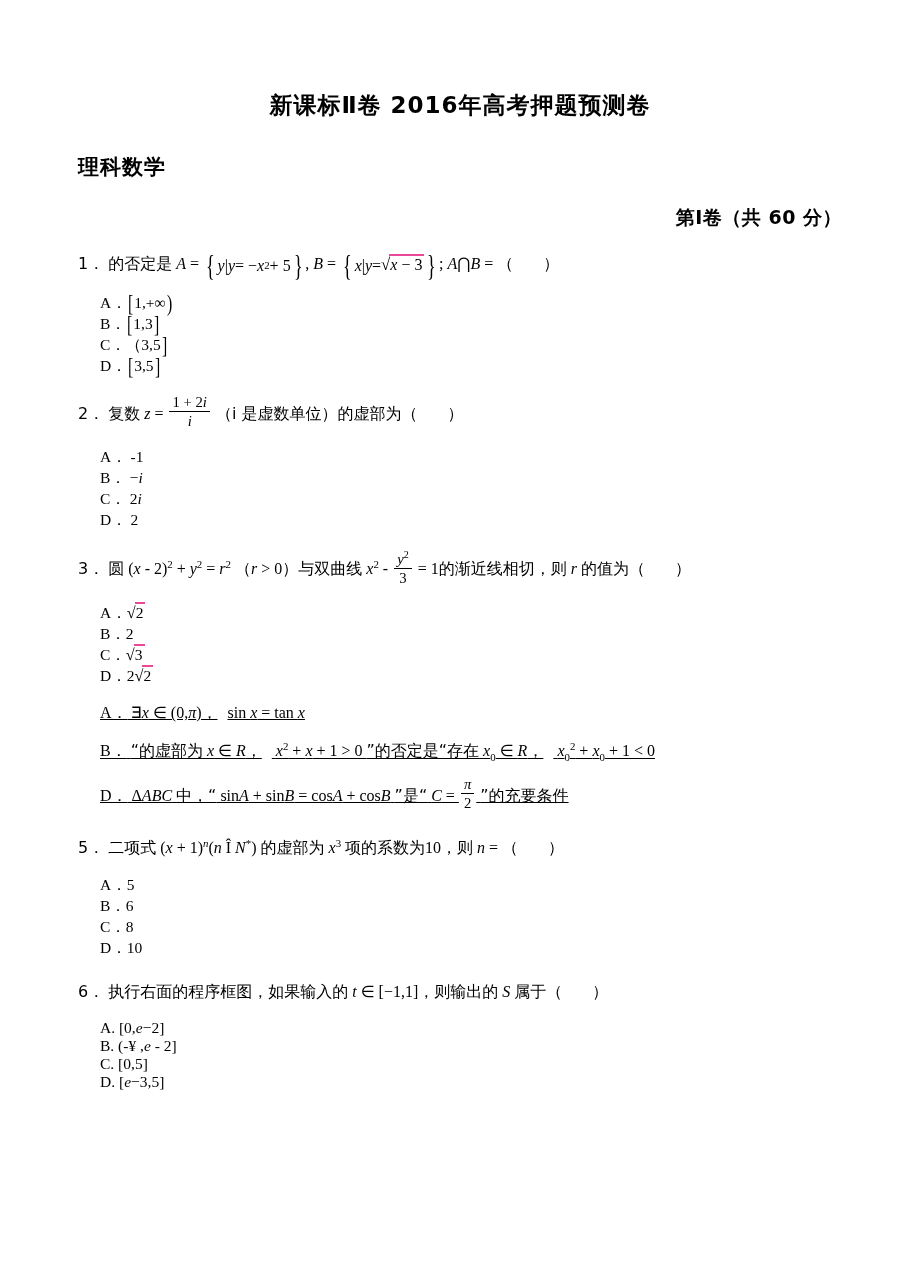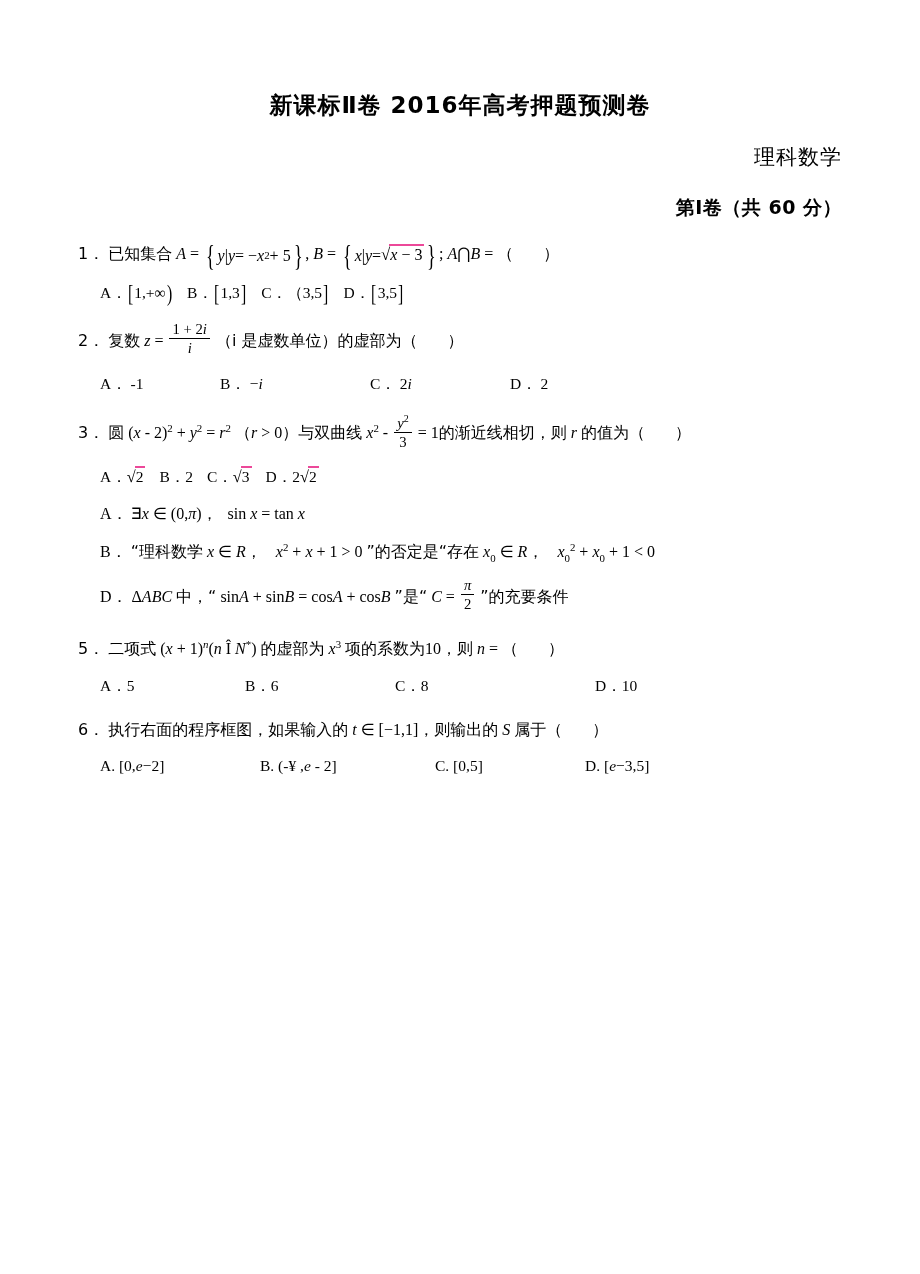--- a/index.html
+++ b/index.html
@@ -26,24 +26,24 @@
     box-sizing: border-box;
   }
   .title {
     text-align: center;
     font-size: 23px;
     font-weight: bold;
     letter-spacing: 1px;
     margin-top: 20px;
   }
   .subtitle {
-    text-align: right;
+    text-align: left;
     font-size: 21px;
-    font-weight: normal;
-    margin-top: 22px;
+    font-weight: bold;
+    margin-top: 32px;
     letter-spacing: 1px;
   }
   .sectionline {
     text-align: right;
     font-size: 19px;
     font-weight: bold;
     margin-top: 24px;
     letter-spacing: 0.5px;
   }
   .instr {
@@ -57,20 +57,21 @@
     font-size: 16px;
     line-height: 1.6;
     margin-top: 20px;
   }
   .opts {
     font-size: 15.5px;
     margin-top: 14px;
     margin-left: 22px;
     display: flex;
     flex-wrap: nowrap;
+    flex-direction: column;
   }
   .opts.tight .opt { margin-right: 14px; }
   .opt { white-space: nowrap; }
   .mi { font-style: italic; font-family: "Liberation Serif", serif; }
   .mn { font-style: normal; }
   .frac {
     display: inline-block;
     vertical-align: middle;
     text-align: center;
     position: relative;
@@ -102,37 +103,37 @@
   }
   .bracket-big {
     font-size: 1.45em;
     line-height: 0.8;
     display: inline-block;
     transform: scaleX(0.7);
     vertical-align: middle;
   }
   .blank { display: inline-block; width: 30px; }
   .qnum { letter-spacing: 0; }
-  .sub-line { margin-top: 16px; margin-left: 22px; font-size: 16px; }
+  .sub-line { margin-top: 16px; margin-left: 22px; font-size: 16px; text-decoration: underline; }
   .cnchar { font-family: "DejaVu Sans", sans-serif; }
   .spacer-sm { display: inline-block; width: 10px; }
 </style>
 </head>
 <body>
 
 <div class="page">
   <div class="inner">
 
     <div class="title cnchar">新课标Ⅱ卷 2016年高考押题预测卷</div>
     <div class="subtitle cnchar">理科数学</div>
     <div class="sectionline cnchar">第Ⅰ卷（共 60 分）</div>
 
     <div class="q">
       <span class="qnum cnchar">1．</span>
-      <span class="cnchar">已知集合</span>
+      <span class="cnchar">的否定是</span>
       <span>
         <span class="mi">A</span> =
         <span class="bigset"><span class="bd">{</span><span class="mi">y</span> | <span class="mi">y</span> = −<span class="mi">x</span><sup class="sup">2</sup> + 5<span class="bd">}</span></span>,
         <span class="mi">B</span> =
         <span class="bigset"><span class="bd">{</span><span class="mi">x</span> | <span class="mi">y</span> =
           <span class="sqrt"><span class="rad">√</span><span class="arg"><span class="mi">x</span> − 3</span></span><span class="bd">}</span></span>;
         <span class="mi">A</span>⋂<span class="mi">B</span> = （<span class="blank">&nbsp;</span>）
       </span>
     </div>
     <div class="opts tight">
@@ -198,21 +199,21 @@
         <span>D．</span>2<span class="sqrt"><span class="rad">√</span><span class="arg">2</span></span>
       </span>
     </div>
 
     <div class="sub-line">
       <span>A．</span>
       ∃<span class="mi">x</span> ∈ (0,<span class="mi">π</span>)，<span class="spacer-sm"></span>sin&nbsp;<span class="mi">x</span> = tan&nbsp;<span class="mi">x</span>
     </div>
     <div class="sub-line">
       <span>B．</span>
-      <span class="cnchar">“理科数学</span> <span class="mi">x</span> ∈ <span class="mi">R</span>，<span class="spacer-sm"></span>
+      <span class="cnchar">“的虚部为</span> <span class="mi">x</span> ∈ <span class="mi">R</span>，<span class="spacer-sm"></span>
       <span class="mi">x</span><sup class="sup">2</sup> + <span class="mi">x</span> + 1 &gt; 0 <span class="cnchar">”的否定是“存在</span>
       <span class="mi">x</span><sub class="sub">0</sub> ∈ <span class="mi">R</span>，<span class="spacer-sm"></span>
       <span class="mi">x</span><sub class="sub">0</sub><sup class="sup">2</sup> + <span class="mi">x</span><sub class="sub">0</sub> + 1 &lt; 0
     </div>
     <div class="sub-line">
       <span>D．</span>
       Δ<span class="mi">ABC</span> <span class="cnchar">中，“</span> sin<span class="mi">A</span> + sin<span class="mi">B</span> = cos<span class="mi">A</span> + cos<span class="mi">B</span> <span class="cnchar">”是“</span>
       <span class="mi">C</span> = <span class="frac"><span class="num"><span class="mi">π</span></span><span class="den">2</span></span>
       <span class="cnchar">”的充要条件</span>
     </div>

